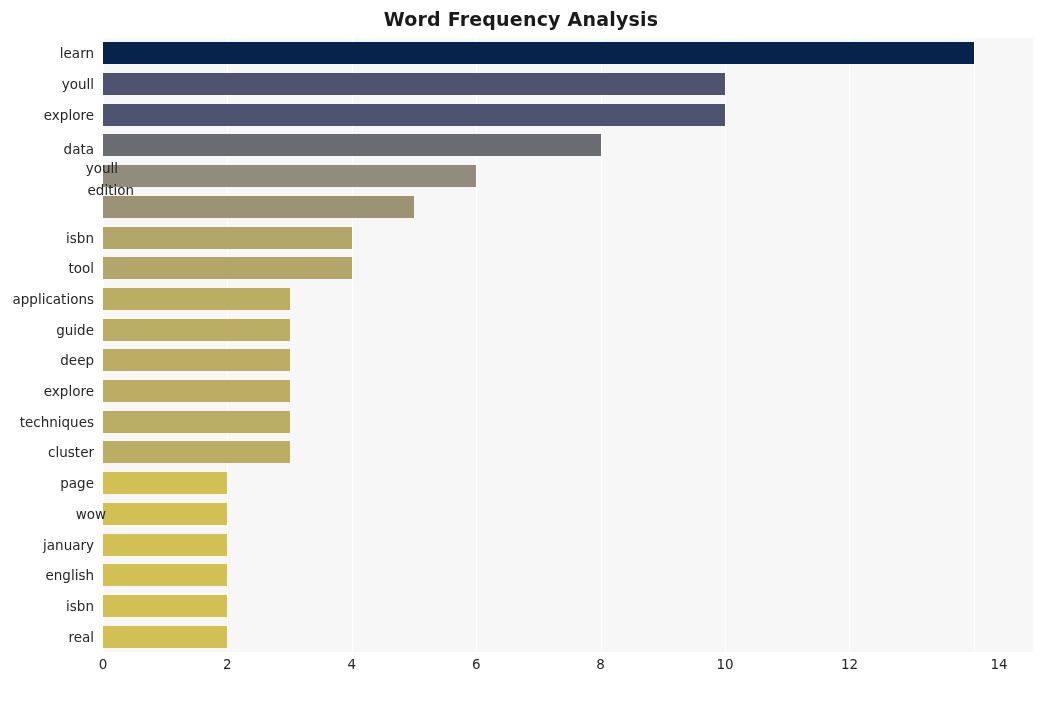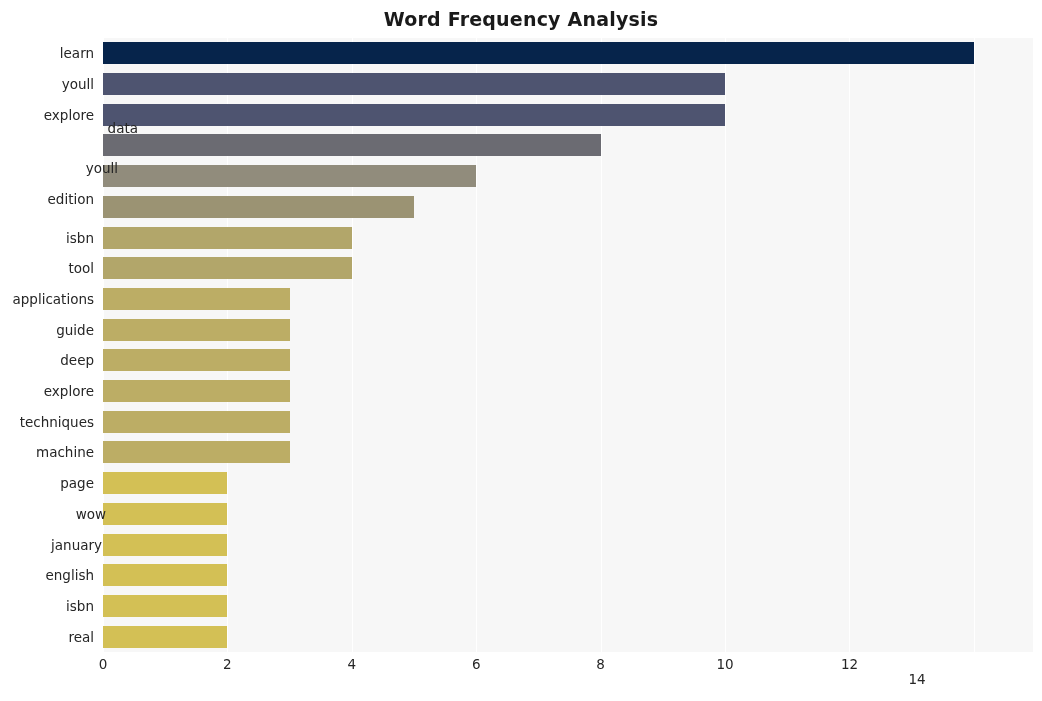--- a/index.html
+++ b/index.html
@@ -170,41 +170,41 @@
       </div>
       <div class="bar-row" style="top: 583.3px; height: 30.7px;">
         <div class="bar" title="real: 2" style="width: 124.415px; background: rgb(211, 192, 85);"></div>
       </div>
     </div>
 
   <div class="ylabels-wrap">
       <div class="ylabel-item" style="top: 15.35px;">learn</div>
       <div class="ylabel-item" style="top: 46.05px;">youll</div>
       <div class="ylabel-item" style="top: 76.75px;">explore</div>
-      <div class="ylabel-item" style="top: 90px; margin-left: 44px;">data</div>
+      <div class="ylabel-item" style="top: 111px;">data</div>
       <div class="ylabel-item" style="top: 130px; padding-left: 24px;">youll</div>
-      <div class="ylabel-item" style="top: 161px;">edition</div>
+      <div class="ylabel-item" style="top: 152px; margin-left: 40px;">edition</div>
       <div class="ylabel-item" style="top: 199.55px;">isbn</div>
       <div class="ylabel-item" style="top: 230.25px;">tool</div>
       <div class="ylabel-item" style="top: 260.95px;">applications</div>
       <div class="ylabel-item" style="top: 291.65px;">guide</div>
       <div class="ylabel-item" style="top: 322.35px;">deep</div>
       <div class="ylabel-item" style="top: 353.05px;">explore</div>
       <div class="ylabel-item" style="top: 383.75px;">techniques</div>
-      <div class="ylabel-item" style="top: 414.45px;">machine</div>
+      <div class="ylabel-item" style="top: 414.45px;">cluster</div>
       <div class="ylabel-item" style="top: 445.15px;">page</div>
       <div class="ylabel-item" style="top: 475.85px; margin-left: 12px;">wow</div>
-      <div class="ylabel-item" style="top: 506.55px; padding-left: 8px;">january</div>
+      <div class="ylabel-item" style="top: 506.55px;">january</div>
       <div class="ylabel-item" style="top: 537.25px;">english</div>
       <div class="ylabel-item" style="top: 567.95px;">isbn</div>
       <div class="ylabel-item" style="top: 598.65px;">real</div>
     </div>
 
 
 <div class="xtick-label" style="left: 103px;">0</div>
     <div class="xtick-label" style="left: 227.415px;">2</div>
     <div class="xtick-label" style="left: 351.829px;">4</div>
     <div class="xtick-label" style="left: 476.244px;">6</div>
     <div class="xtick-label" style="left: 600.659px;">8</div>
     <div class="xtick-label" style="left: 725.074px; text-align: center;">10</div>
     <div class="xtick-label" style="left: 849.488px;">12</div>
-    <div class="xtick-label" style="left: 917px; margin-top: 15px;">14</div>
+    <div class="xtick-label" style="left: 999px;">14</div>
   </div>
 
 </body></html>

